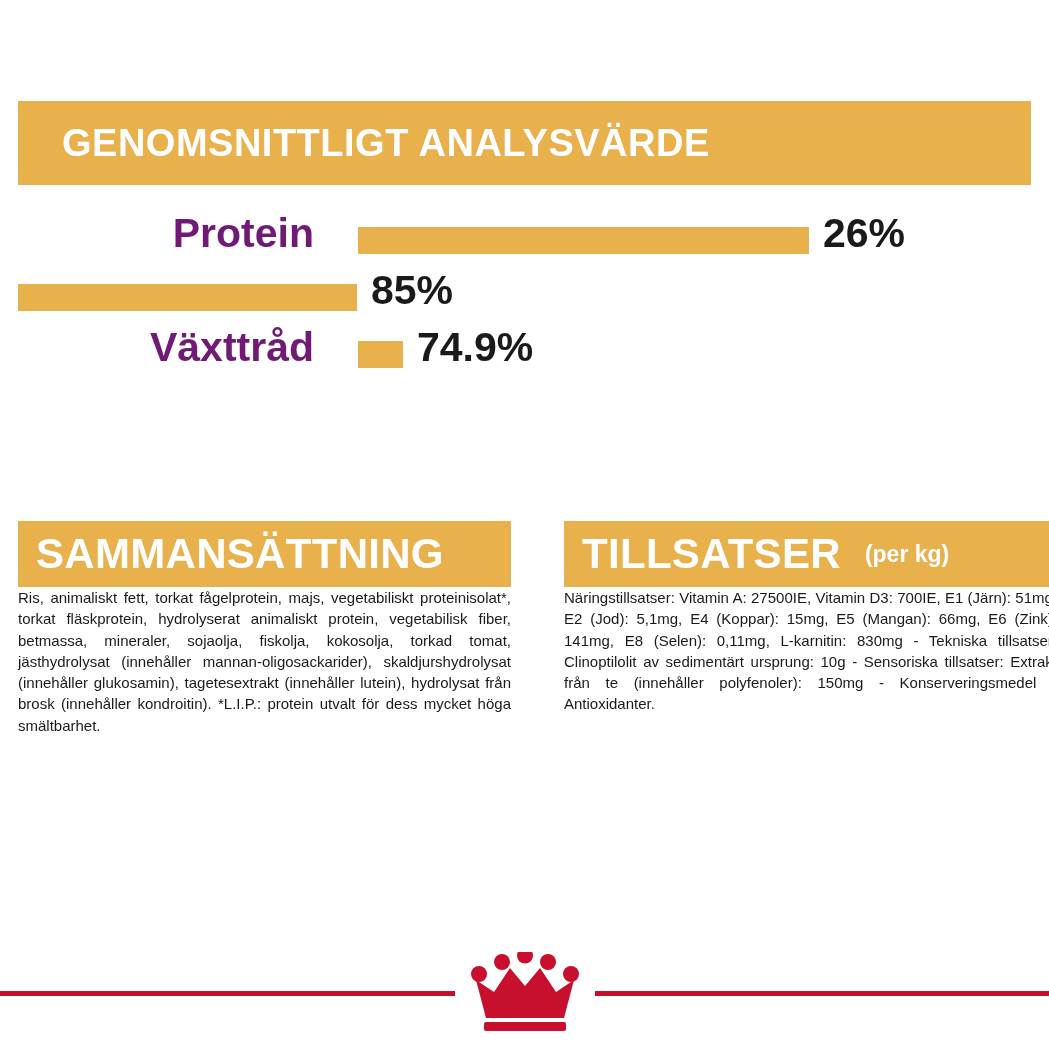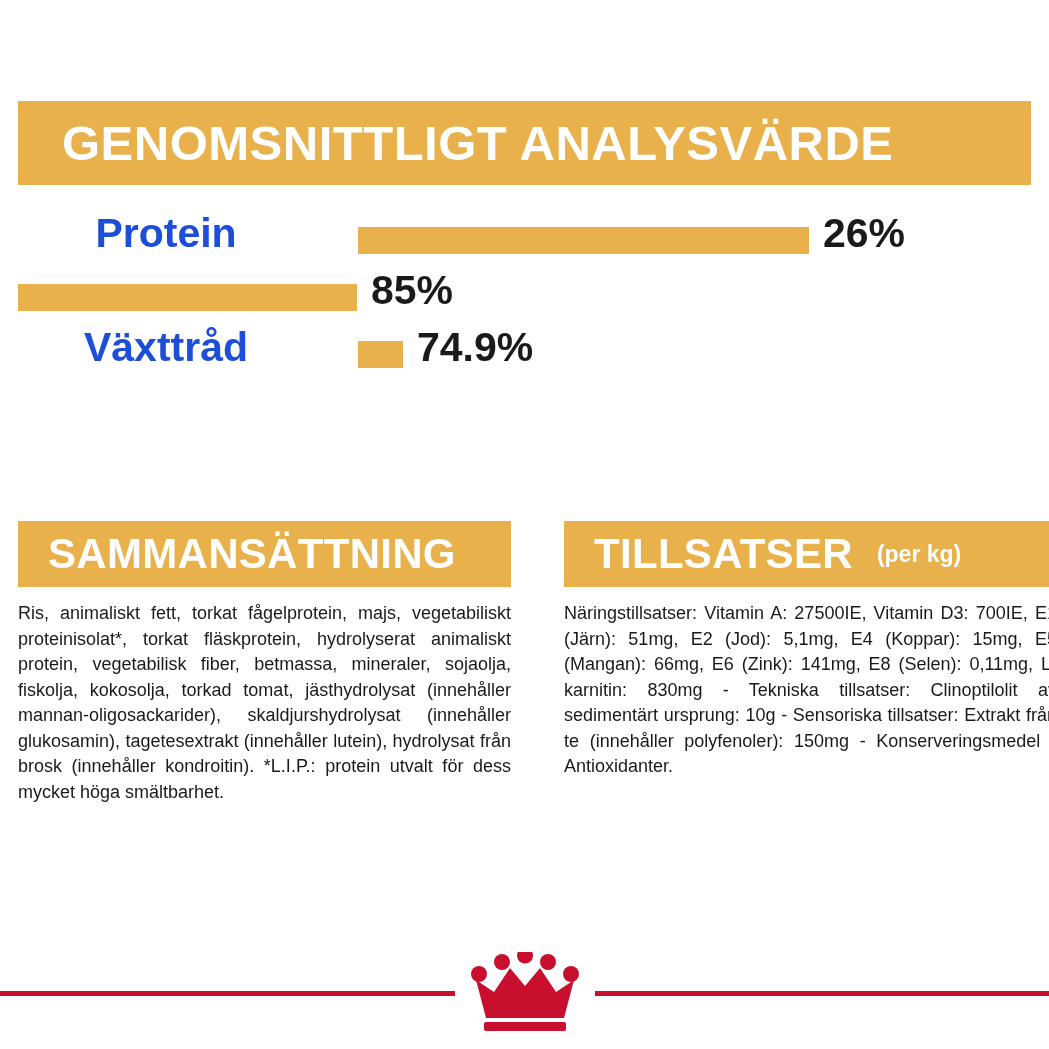--- a/index.html
+++ b/index.html
@@ -26,45 +26,45 @@
   }
   #analysis-banner {
     position: absolute;
     left: 18px;
     top: 101px;
     width: 1013px;
     height: 84px;
     padding-left: 44px;
   }
   #analysis-banner .banner-title {
-    font-size: 49px;
+    font-size: 38px;
     font-weight: bold;
     letter-spacing: 0.5px;
     line-height: 1;
     white-space: nowrap;
   }
 
   #analysis-rows {
     position: absolute;
     left: 18px;
     top: 205px;
     width: 1013px;
   }
   .analysis-row {
     display: flex;
     align-items: center;
     height: 57px;
   }
   .analysis-label {
     width: 340px;
-    text-align: center;
+    text-align: right;
     padding-right: 44px;
     font-size: 41px;
     font-weight: bold;
-    color: #1d4ed8;
+    color: #701a75;
     line-height: 1;
   }
   .bar-wrap {
     display: flex;
     align-items: flex-end;
   }
   .bar {
     height: 27px;
     background: #e8b14c;
   }
@@ -84,39 +84,38 @@
   }
   #col-left { left: 18px; }
   #col-right { left: 564px; }
 
   .col-banner {
     height: 66px;
     background: #e8b14c;
     color: #ffffff;
     display: flex;
     align-items: center;
-    padding-left: 30px;
+    padding-left: 18px;
   }
   .col-banner .col-title {
     font-size: 42px;
     font-weight: bold;
     line-height: 1;
     letter-spacing: 0.3px;
     white-space: nowrap;
   }
   .col-banner .col-sub {
     font-size: 23px;
     font-weight: bold;
     margin-left: 24px;
     line-height: 1;
     white-space: nowrap;
   }
   .col-body {
-    margin-top: 14px;
-    font-size: 18px;
+    font-size: 15px;
     line-height: 1.42;
     color: #1a1a1a;
     text-align: justify;
   }
 
   
   #footer-rule-left, #footer-rule-right {
     position: absolute;
     top: 991px;
     height: 5px;

